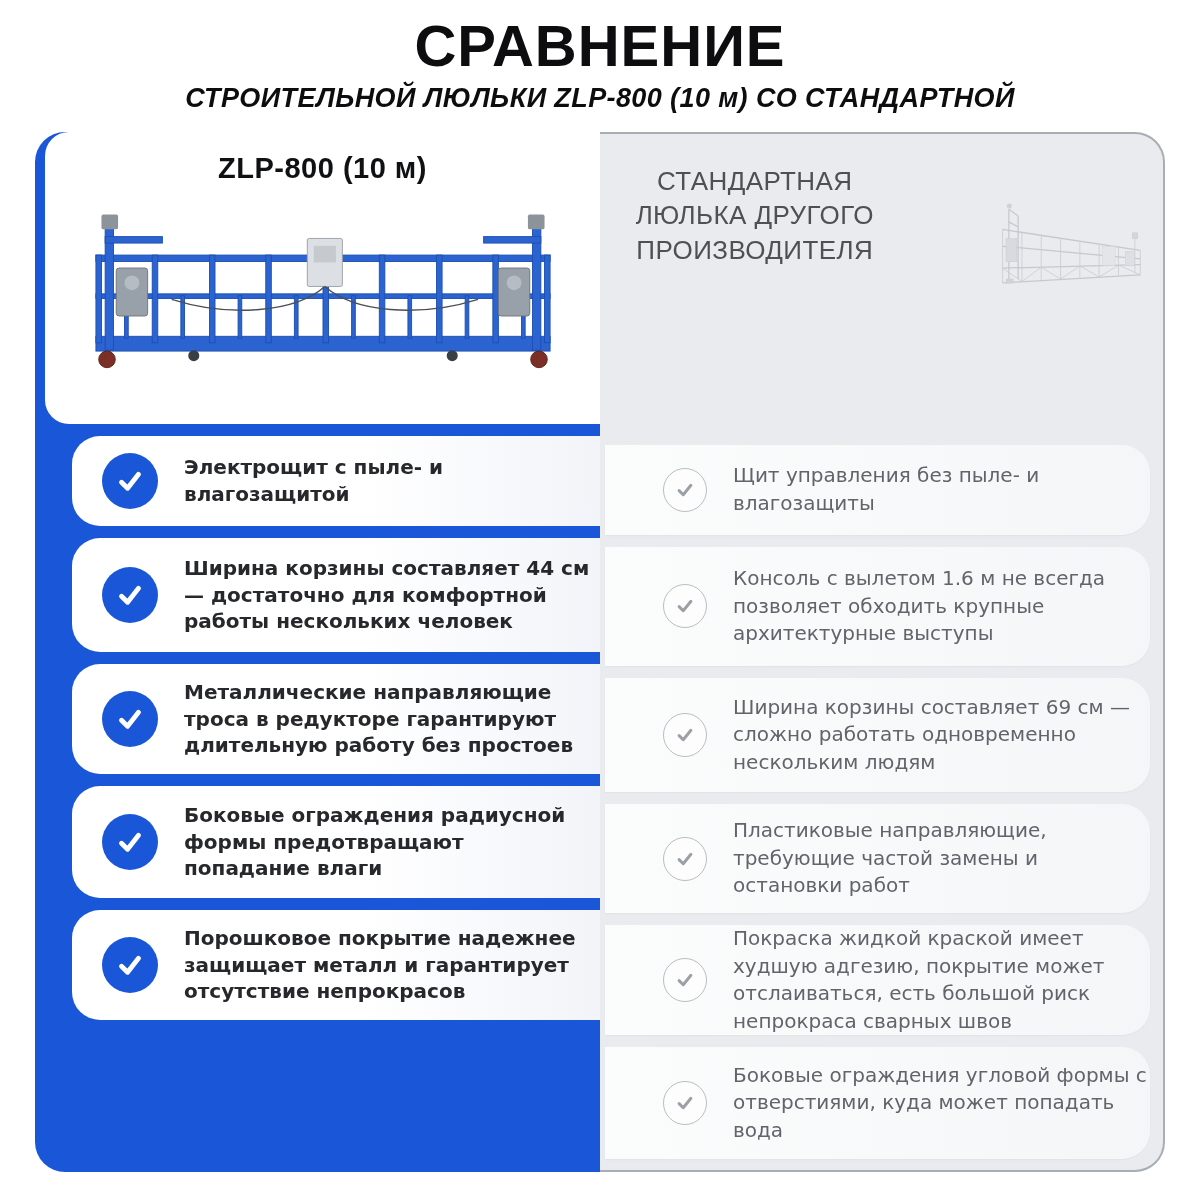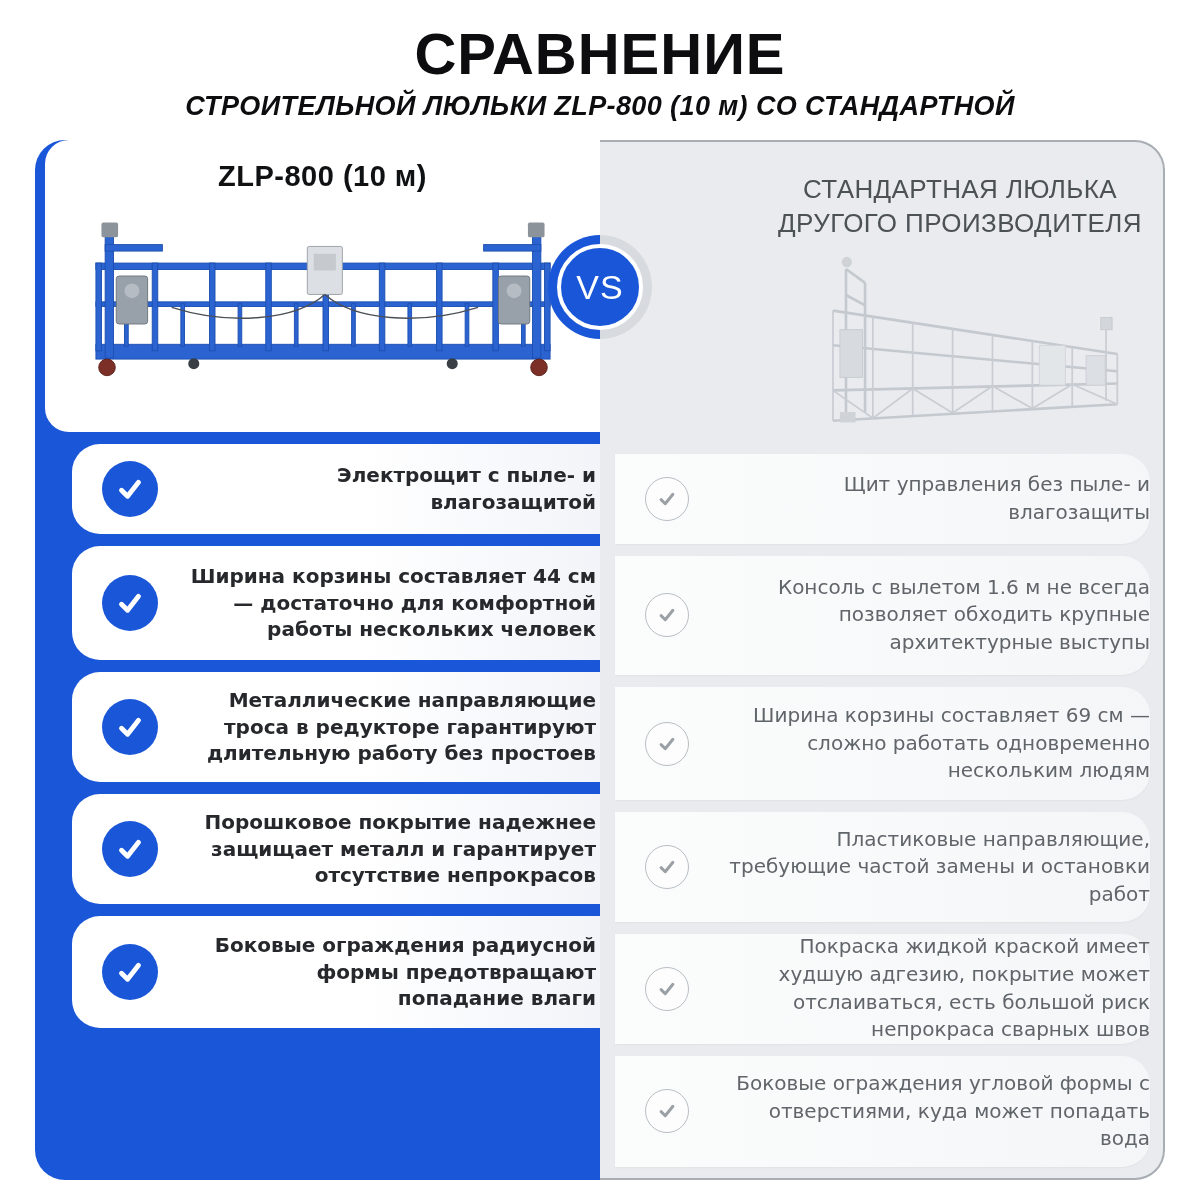--- a/index.html
+++ b/index.html
@@ -8,21 +8,21 @@
     --gray-bg:#e9ebee;
     --gray-border:#a8aeb4;
     --text-dark:#26282b;
     --text-gray:#60656a;
   }
   *{margin:0;padding:0;box-sizing:border-box}
   html,body{width:1200px;background:#ffffff;font-family:"DejaVu Sans",sans-serif;}
   body{height:1200px;overflow:hidden;}
 
   .page-title{
-    text-align:center;margin-top:20px;
+    text-align:center;margin-top:12px;
     font-family:"Liberation Sans",sans-serif;
     font-size:58px;font-weight:800;color:#0d0d0f;letter-spacing:1px;
   }
   .page-subtitle{
     text-align:center;margin-top:4px;margin-bottom:18px;
     font-family:"Liberation Sans",sans-serif;
     font-size:27px;font-weight:700;color:#0d0d0f;letter-spacing:.4px;font-style:italic;
   }
 
   .board{width:1130px;margin:0 auto;display:flex;position:relative;}
@@ -44,40 +44,41 @@
     display:flex;flex-direction:column;align-items:center;
   }
   .panel-left h3{
     margin-top:20px;
     font-family:"Liberation Sans",sans-serif;
     font-size:29px;font-weight:700;color:#101113;letter-spacing:.5px;
   }
   .panel-left svg{margin-top:14px;}
 
   .panel-right{
-    height:294px;display:flex;flex-direction:column;align-items:flex-end;
+    height:294px;display:flex;flex-direction:row;align-items:flex-start;
   }
   .panel-right h3{
     margin-top:24px;max-width:380px;text-align:center;
     font-family:"Liberation Sans",sans-serif;
     font-size:26px;font-weight:400;color:#4c5156;letter-spacing:.4px;line-height:1.32;
   }
   .panel-right svg{margin-top:2px;margin-left:60px;}
 
-  .card{display:flex;align-items:center;margin-top:12px;text-align:right;}
+  .card{display:flex;align-items:center;margin-top:12px;}
   .card-l{
     margin-right:0;margin-left:27px;
     background:linear-gradient(90deg,#ffffff 55%,#f2f4f9 100%);
     border-radius:28px 0 0 28px;
   }
   .card-r{
-    margin-left:15px;
+    margin-left:5px;
     background:linear-gradient(90deg,#fbfcfc,#f5f6f7);
     border-radius:0 28px 28px 0;
     box-shadow:0 1px 2px rgba(0,0,0,.04);
+    padding-left:28px;
   }
   .h90{height:90px}.h120{height:120px}.h114{height:114px}.h110{height:110px}.h112{height:112px}
 
   .chk-blue{
     flex:0 0 56px;width:56px;height:56px;border-radius:50%;
     background:var(--blue);margin-left:30px;
     display:flex;align-items:center;justify-content:center;
   }
   .chk-gray{
     flex:0 0 44px;width:44px;height:44px;border-radius:50%;
@@ -181,35 +182,35 @@
       <span class="txt-l">Ширина корзины составляет 44 см — достаточно для комфортной работы нескольких человек</span>
     </div>
     <div class="card card-l h110">
       <span class="chk-blue">
         <svg width="34" height="34" viewBox="0 0 56 56">
             <path d="M14 30 L24 40 L42 17" fill="none" stroke="#fff" stroke-width="8" stroke-linecap="round" stroke-linejoin="round"></path>
           </svg>
       </span>
       <span class="txt-l">Металлические направляющие троса в редукторе гарантируют длительную работу без простоев</span>
     </div>
+    <div class="card card-l h112">
+      <span class="chk-blue">
+        <svg width="34" height="34" viewBox="0 0 56 56">
+            <path d="M14 30 L24 40 L42 17" fill="none" stroke="#fff" stroke-width="8" stroke-linecap="round" stroke-linejoin="round"></path>
+          </svg>
+      </span>
+      <span class="txt-l">Боковые ограждения радиусной формы предотвращают попадание влаги</span>
+    </div>
     <div class="card card-l h110">
       <span class="chk-blue">
         <svg width="34" height="34" viewBox="0 0 56 56">
             <path d="M14 30 L24 40 L42 17" fill="none" stroke="#fff" stroke-width="8" stroke-linecap="round" stroke-linejoin="round"></path>
           </svg>
       </span>
       <span class="txt-l">Порошковое покрытие надежнее защищает металл и гарантирует отсутствие непрокрасов</span>
-    </div>
-    <div class="card card-l h112">
-      <span class="chk-blue">
-        <svg width="34" height="34" viewBox="0 0 56 56">
-            <path d="M14 30 L24 40 L42 17" fill="none" stroke="#fff" stroke-width="8" stroke-linecap="round" stroke-linejoin="round"></path>
-          </svg>
-      </span>
-      <span class="txt-l">Боковые ограждения радиусной формы предотвращают попадание влаги</span>
     </div>
   </div>
 
   <div class="half half-right">
     <div class="panel-right">
       <h3>СТАНДАРТНАЯ ЛЮЛЬКА ДРУГОГО ПРОИЗВОДИТЕЛЯ</h3>
       <svg width="400" height="206" viewBox="0 0 430 230">
         <g fill="none" stroke="#c4c9cf" stroke-width="3">
           <path d="M95 200 L95 30"></path>
             <path d="M117 196 L117 46"></path>
@@ -284,17 +285,14 @@
     <div class="card card-r h112">
       <span class="chk-gray">
         <svg width="26" height="26" viewBox="0 0 44 44">
             <path d="M12 23 L19 30 L32 14" fill="none" stroke="#9aa0a5" stroke-width="5" stroke-linecap="round" stroke-linejoin="round"></path>
           </svg>
       </span>
       <span class="txt-r">Боковые ограждения угловой формы с отверстиями, куда может попадать вода</span>
     </div>
   </div>
 
-  <div class="vs-badge">
-    <div class="vs-inner">VS</div>
-  </div>
 
 </div>
 
 </body></html>

